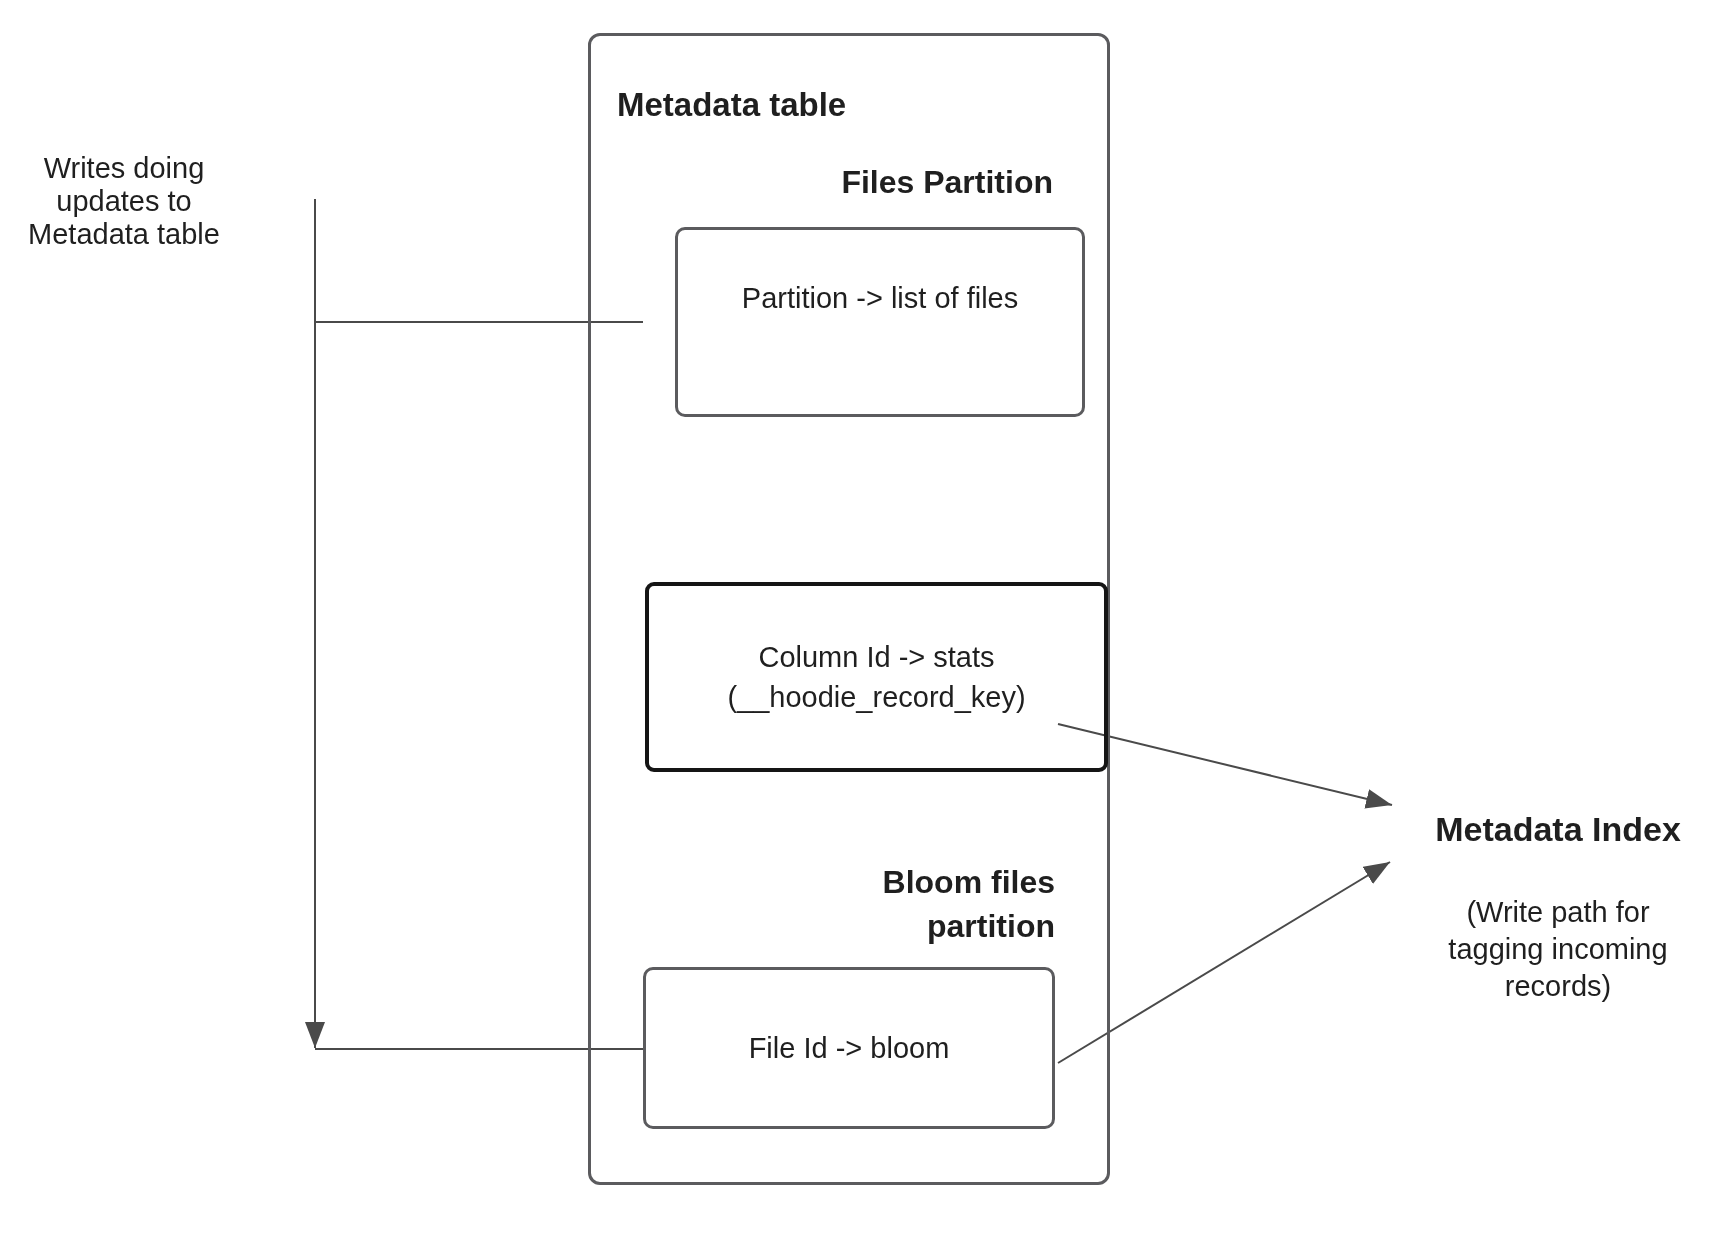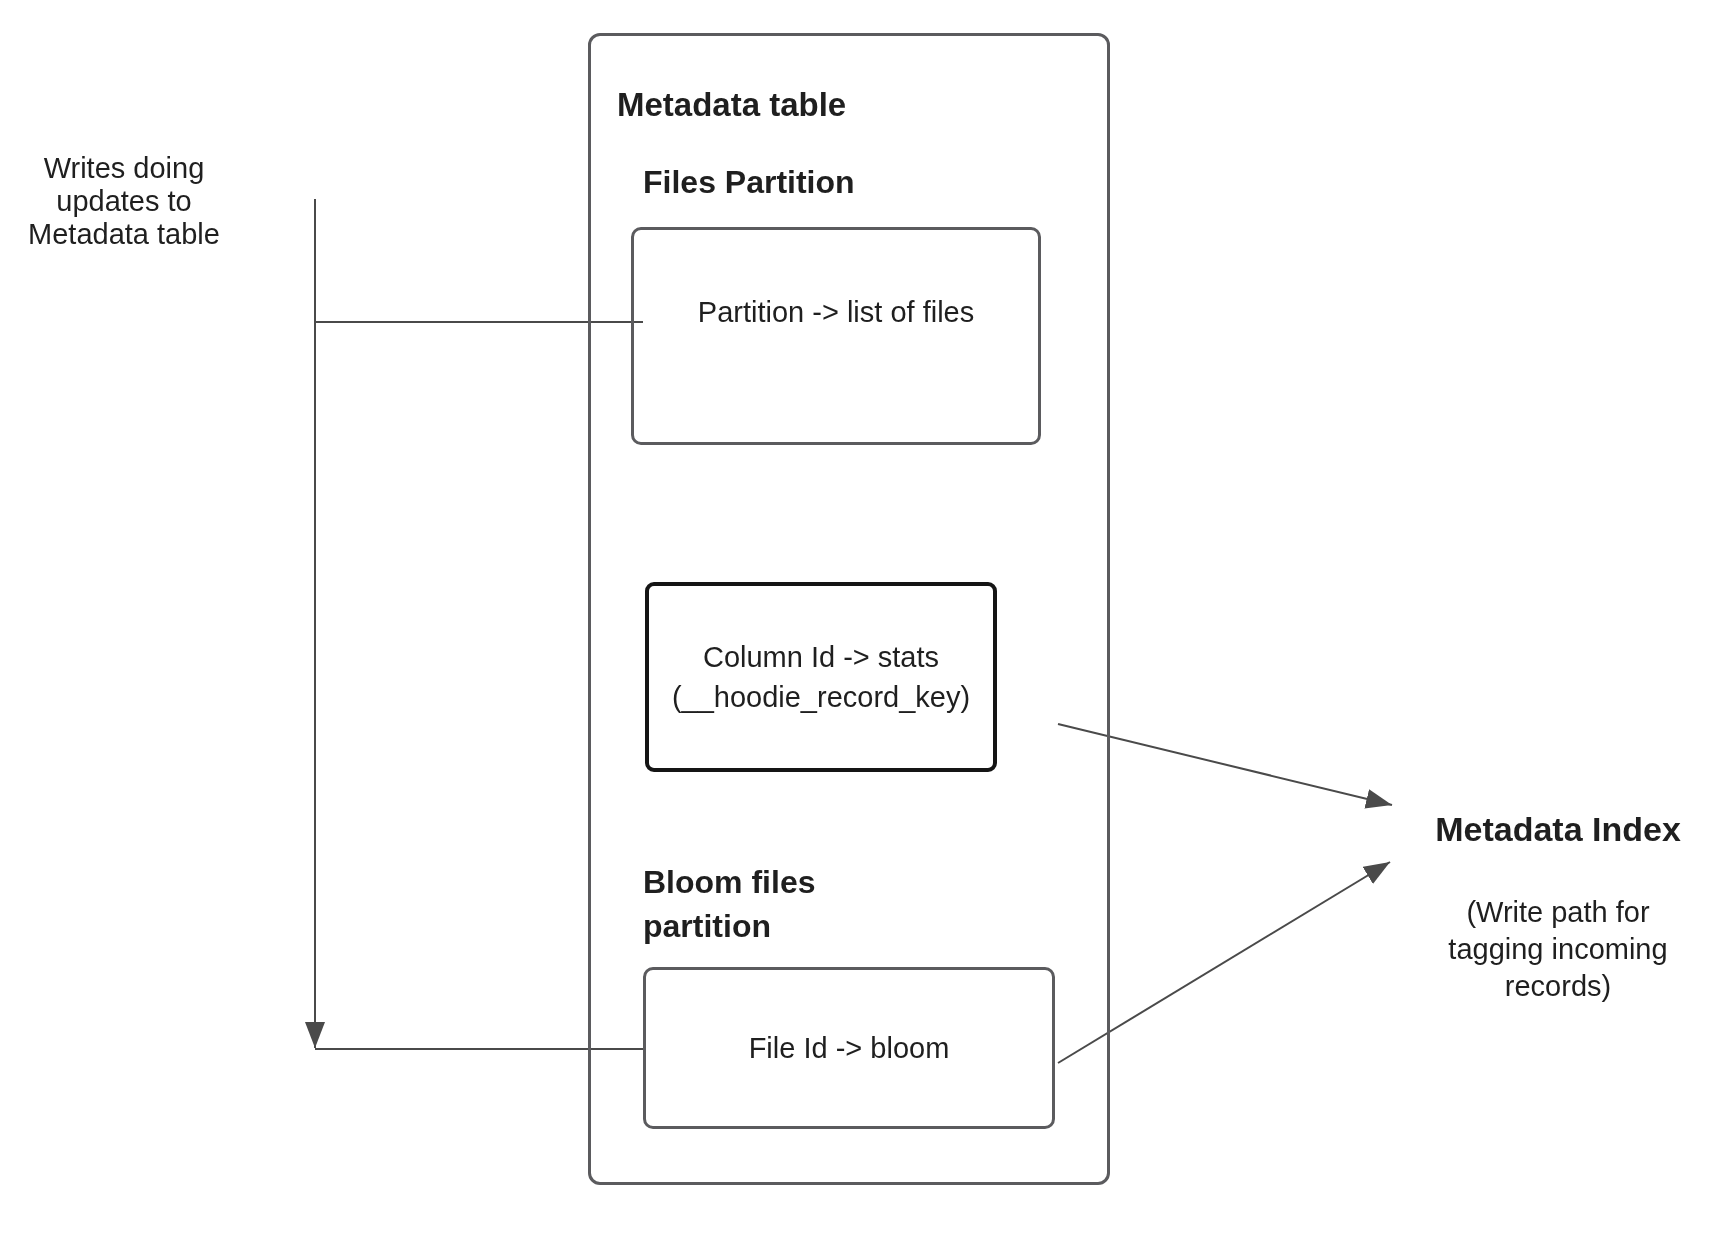--- a/index.html
+++ b/index.html
@@ -38,44 +38,44 @@
   }
   .outer-title {
     position: absolute;
     left: 617px; top: 86px;
     font-size: 33px; font-weight: bold;
   }
 
   .heading {
     position: absolute;
     font-weight: bold;
-    text-align: left;
+    text-align: right;
     font-size: 32px;
     line-height: 44px;
   }
   .heading-files        { left: 643px; top: 160px; width: 410px; }
   .heading-column-stats { left: 643px; top: 474px; width: 414px; }
   .heading-bloom        { left: 643px; top: 860px; width: 412px; }
 
   .part-box {
     position: absolute;
     border: 3px solid #5b5b5e;
     border-radius: 10px;
     background: transparent;
     display: flex;
     align-items: center;
     justify-content: center;
     text-align: center;
     font-size: 29px;
     line-height: 40px;
   }
-  .box-files { left: 631px; top: 227px; width: 410px; height: 218px; }
+  .box-files { left: 675px; top: 227px; width: 410px; height: 190px; }
   .box-files .part-label { position: relative; top: -24px; }
   .box-stats {
-    left: 645px; top: 582px; width: 352px; height: 190px;
+    left: 645px; top: 582px; width: 463px; height: 190px;
     border: 4px solid #151515; border-radius: 9px;
   }
   .box-bloom { left: 643px; top: 967px; width: 412px; height: 162px; }
 
   .index-title {
     position: absolute;
     left: 1385px; top: 810px; width: 346px;
     font-size: 34px; font-weight: bold;
     text-align: center;
   }

